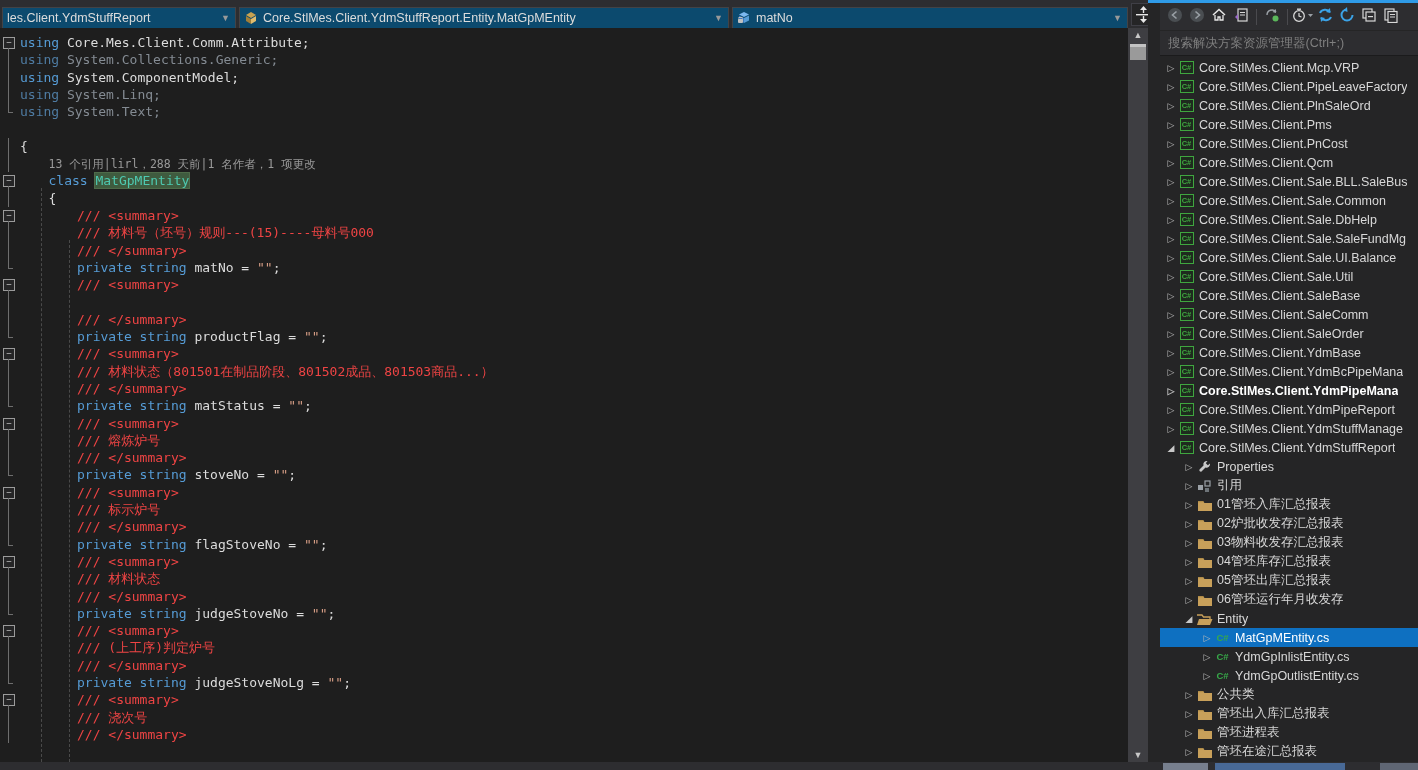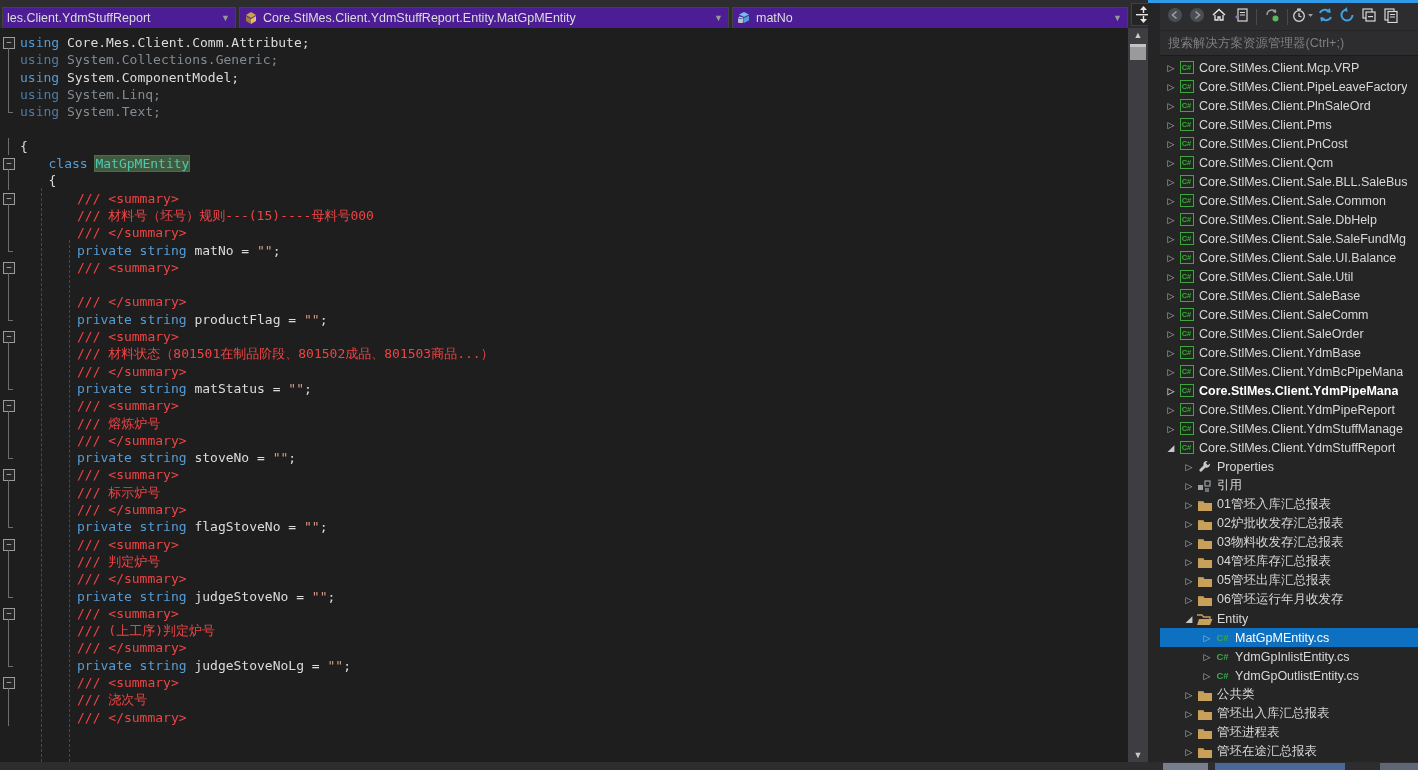--- a/index.html
+++ b/index.html
@@ -2,21 +2,21 @@
 <html><head>
 <meta charset="utf-8">
 <style>
   html,body{margin:0;padding:0;background:#1E1E1E;}
   *{box-sizing:border-box;}
   #app{position:relative;width:1418px;height:770px;overflow:hidden;
        font-family:"Liberation Sans",sans-serif;background:#1E1E1E;}
 
   
   #navbar{position:absolute;left:0;top:0;width:1160px;height:28px;background:#2D2D30;}
-  .combo{position:absolute;top:7px;height:22px;background:#4c1d95;border:1px solid #434346;
+  .combo{position:absolute;top:7px;height:22px;background:#0c4a6e;border:1px solid #434346;
          display:flex;align-items:center;color:#DCDCDC;font-size:12.5px;padding:0 4px;overflow:hidden;white-space:nowrap;}
   .combo .caret{position:absolute;right:5px;color:#999;font-size:9px;}
   .combo .ctext{overflow:hidden;white-space:nowrap;}
   #combo-class{left:239px;width:490px;}
   #combo-member{left:732px;width:396px;}
   #combo-file{left:2px;width:234px;}
   .nav-ic{display:inline-block;width:14px;height:14px;margin-right:5px;flex:0 0 auto;}
   #split-btn{position:absolute;left:1131px;top:3px;width:25px;height:23px;background:#252526;
              border:1px solid #3F3F46;display:flex;align-items:center;justify-content:center;}
 
@@ -121,20 +121,21 @@
     <div class="iguide" style="left:41px;top:160px;height:574px;"></div>
     <div class="iguide" style="left:69px;top:212px;height:522px;"></div>
     <div id="code-lines">
         <div class="cl"><span class="om b"></span><span style="padding-left: 0px;"><span class="kw">using </span><span class="pl">Core.Mes.Client.Comm.Attribute;</span></span></div>
         <div class="cl"><span class="om v"></span><span style="padding-left: 0px;"><span class="kwdim">using </span><span class="pldim">System.Collections.Generic;</span></span></div>
         <div class="cl"><span class="om v"></span><span style="padding-left: 0px;"><span class="kw">using </span><span class="pl">System.ComponentModel;</span></span></div>
         <div class="cl"><span class="om v"></span><span style="padding-left: 0px;"><span class="kwdim">using </span><span class="pldim">System.Linq;</span></span></div>
         <div class="cl"><span class="om l"></span><span style="padding-left: 0px;"><span class="kwdim">using </span><span class="pldim">System.Text;</span></span></div>
         <div class="cl"><span class="om "></span><span style="padding-left: 0px;"></span></div>
         <div class="cl"><span class="om v"></span><span style="padding-left: 0px;"><span class="pl">{</span></span></div>
+        <div class="cl"><span class="om v"></span><span style="padding-left: 28.5px;"><span class="lens">13 个引用|lirl，288 天前|1 名作者，1 项更改</span></span></div>
         <div class="cl"><span class="om b"></span><span style="padding-left: 28.5px;"><span class="kw">class </span><span class="selhl">MatGpMEntity</span></span></div>
         <div class="cl"><span class="om v"></span><span style="padding-left: 28.5px;"><span class="pl">{</span></span></div>
         <div class="cl"><span class="om b"></span><span style="padding-left: 57px;"><span class="cm">/// &lt;summary&gt;</span></span></div>
         <div class="cl"><span class="om v"></span><span style="padding-left: 57px;"><span class="cm">/// 材料号（坯号）规则---(15)----母料号000</span></span></div>
         <div class="cl"><span class="om v"></span><span style="padding-left: 57px;"><span class="cm">/// &lt;/summary&gt;</span></span></div>
         <div class="cl"><span class="om l"></span><span style="padding-left: 57px;"><span class="kw">private string </span><span class="id">matNo</span><span class="pl"> = </span><span class="str">""</span><span class="pl">;</span></span></div>
         <div class="cl"><span class="om b"></span><span style="padding-left: 57px;"><span class="cm">/// &lt;summary&gt;</span></span></div>
         <div class="cl"><span class="om v"></span></div>
         <div class="cl"><span class="om v"></span><span style="padding-left: 57px;"><span class="cm">/// &lt;/summary&gt;</span></span></div>
         <div class="cl"><span class="om l"></span><span style="padding-left: 57px;"><span class="kw">private string </span><span class="id">productFlag</span><span class="pl"> = </span><span class="str">""</span><span class="pl">;</span></span></div>
@@ -144,21 +145,21 @@
         <div class="cl"><span class="om l"></span><span style="padding-left: 57px;"><span class="kw">private string </span><span class="id">matStatus</span><span class="pl"> = </span><span class="str">""</span><span class="pl">;</span></span></div>
         <div class="cl"><span class="om b"></span><span style="padding-left: 57px;"><span class="cm">/// &lt;summary&gt;</span></span></div>
         <div class="cl"><span class="om v"></span><span style="padding-left: 57px;"><span class="cm">/// 熔炼炉号</span></span></div>
         <div class="cl"><span class="om v"></span><span style="padding-left: 57px;"><span class="cm">/// &lt;/summary&gt;</span></span></div>
         <div class="cl"><span class="om l"></span><span style="padding-left: 57px;"><span class="kw">private string </span><span class="id">stoveNo</span><span class="pl"> = </span><span class="str">""</span><span class="pl">;</span></span></div>
         <div class="cl"><span class="om b"></span><span style="padding-left: 57px;"><span class="cm">/// &lt;summary&gt;</span></span></div>
         <div class="cl"><span class="om v"></span><span style="padding-left: 57px;"><span class="cm">/// 标示炉号</span></span></div>
         <div class="cl"><span class="om v"></span><span style="padding-left: 57px;"><span class="cm">/// &lt;/summary&gt;</span></span></div>
         <div class="cl"><span class="om l"></span><span style="padding-left: 57px;"><span class="kw">private string </span><span class="id">flagStoveNo</span><span class="pl"> = </span><span class="str">""</span><span class="pl">;</span></span></div>
         <div class="cl"><span class="om b"></span><span style="padding-left: 57px;"><span class="cm">/// &lt;summary&gt;</span></span></div>
-        <div class="cl"><span class="om v"></span><span style="padding-left: 57px;"><span class="cm">/// 判定炉号</span></span></div>
+        <div class="cl"><span class="om v"></span><span style="padding-left: 57px;"><span class="cm">/// 材料状态</span></span></div>
         <div class="cl"><span class="om v"></span><span style="padding-left: 57px;"><span class="cm">/// &lt;/summary&gt;</span></span></div>
         <div class="cl"><span class="om l"></span><span style="padding-left: 57px;"><span class="kw">private string </span><span class="id">judgeStoveNo</span><span class="pl"> = </span><span class="str">""</span><span class="pl">;</span></span></div>
         <div class="cl"><span class="om b"></span><span style="padding-left: 57px;"><span class="cm">/// &lt;summary&gt;</span></span></div>
         <div class="cl"><span class="om v"></span><span style="padding-left: 57px;"><span class="cm">/// (上工序)判定炉号</span></span></div>
         <div class="cl"><span class="om v"></span><span style="padding-left: 57px;"><span class="cm">/// &lt;/summary&gt;</span></span></div>
         <div class="cl"><span class="om l"></span><span style="padding-left: 57px;"><span class="kw">private string </span><span class="id">judgeStoveNoLg</span><span class="pl"> = </span><span class="str">""</span><span class="pl">;</span></span></div>
         <div class="cl"><span class="om b"></span><span style="padding-left: 57px;"><span class="cm">/// &lt;summary&gt;</span></span></div>
         <div class="cl"><span class="om v"></span><span style="padding-left: 57px;"><span class="cm">/// 浇次号</span></span></div>
         <div class="cl"><span class="om v"></span><span style="padding-left: 57px;"><span class="cm">/// &lt;/summary&gt;</span></span></div>
       </div>

